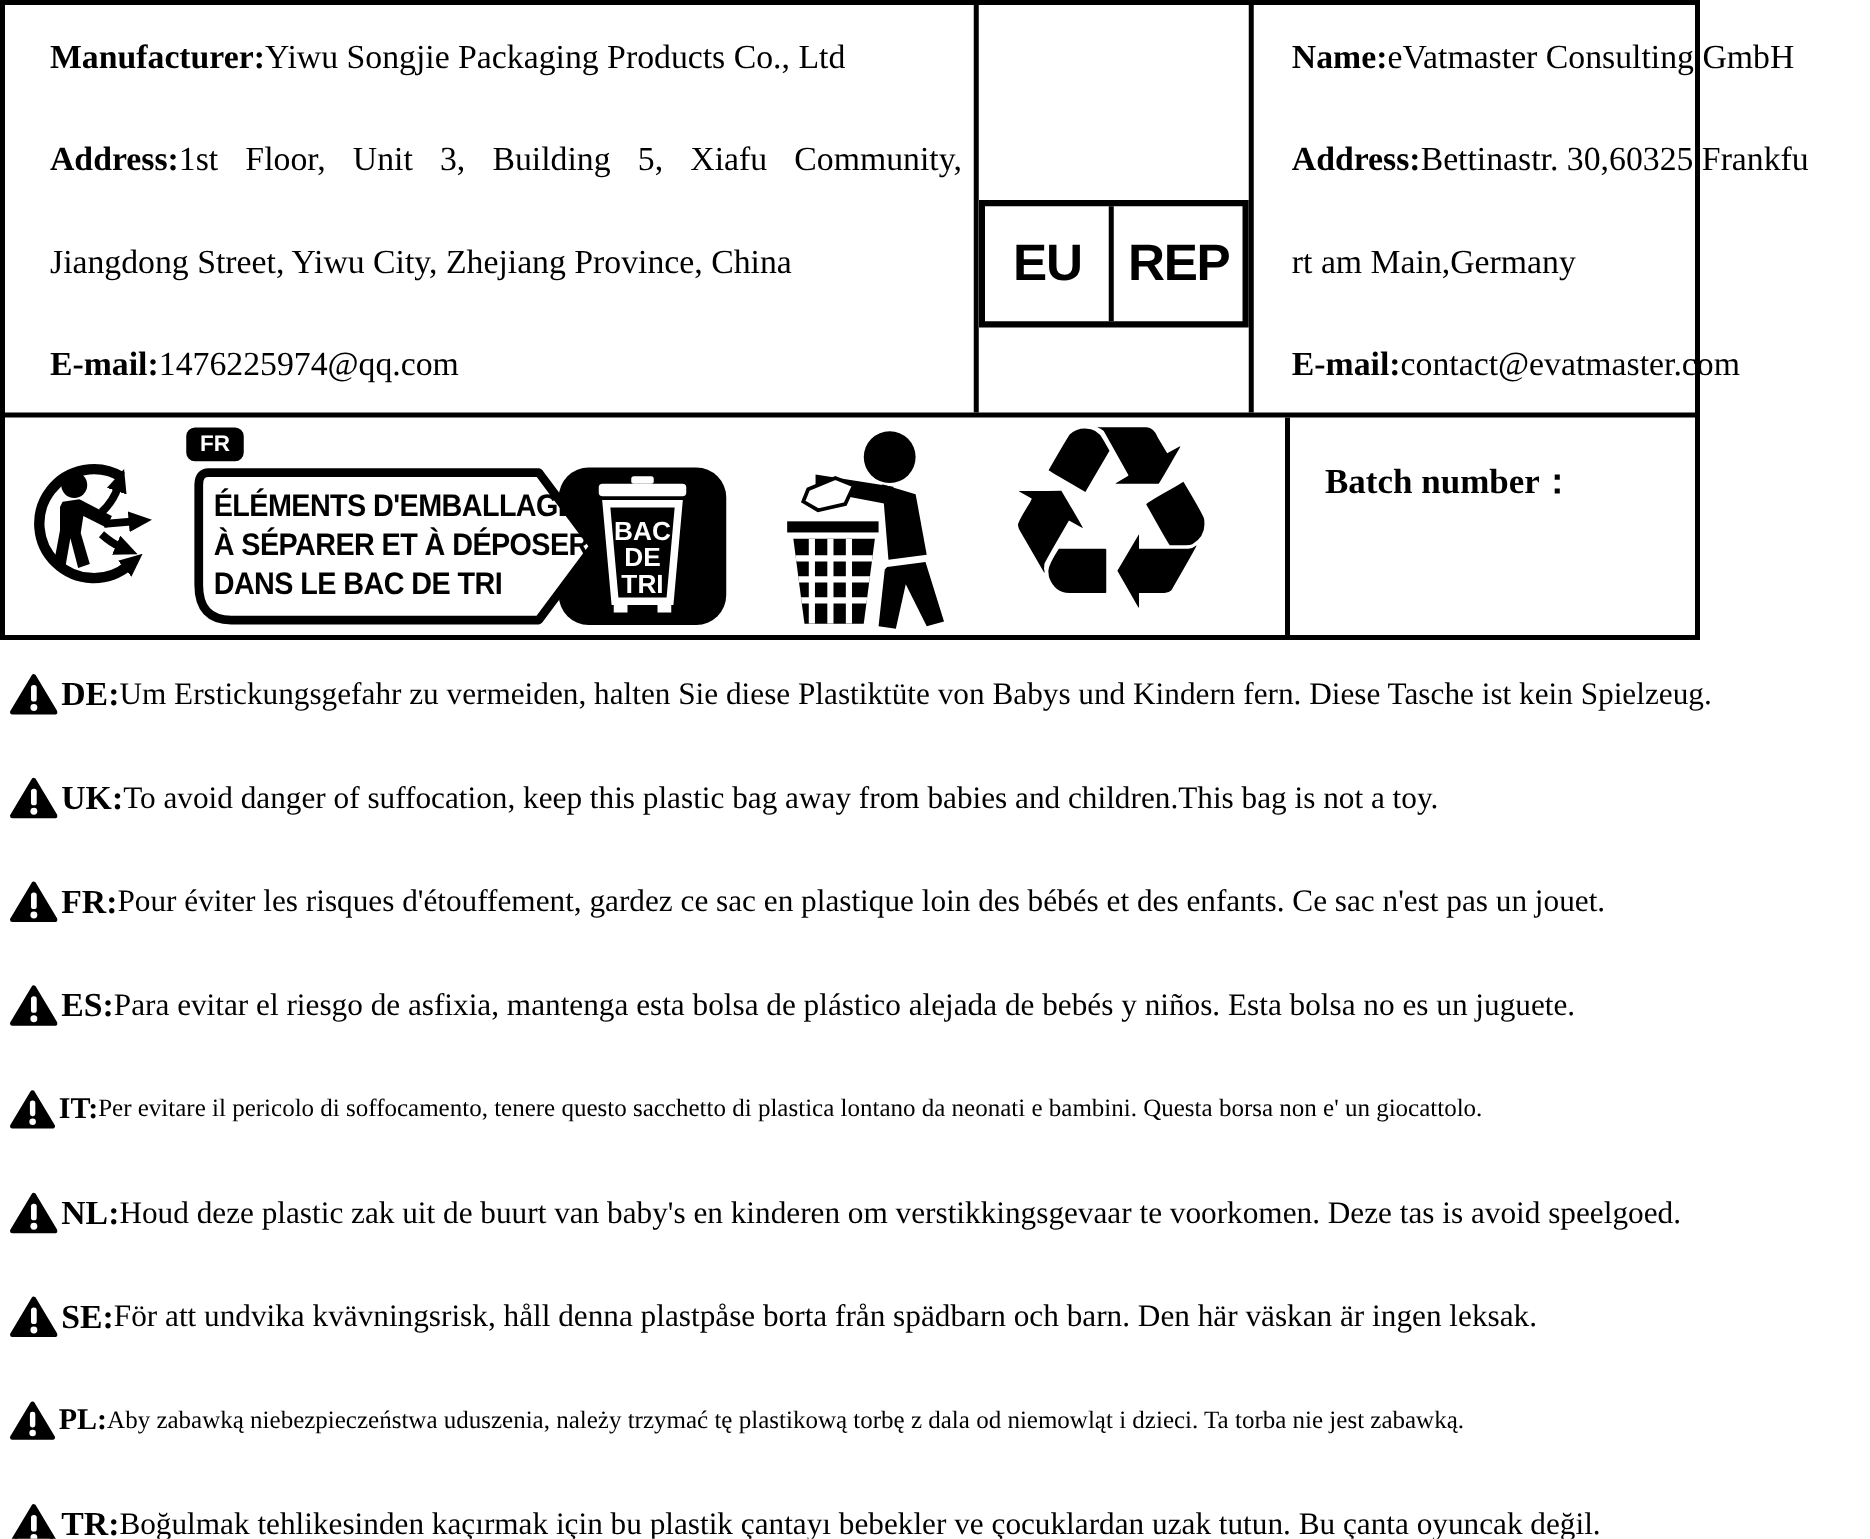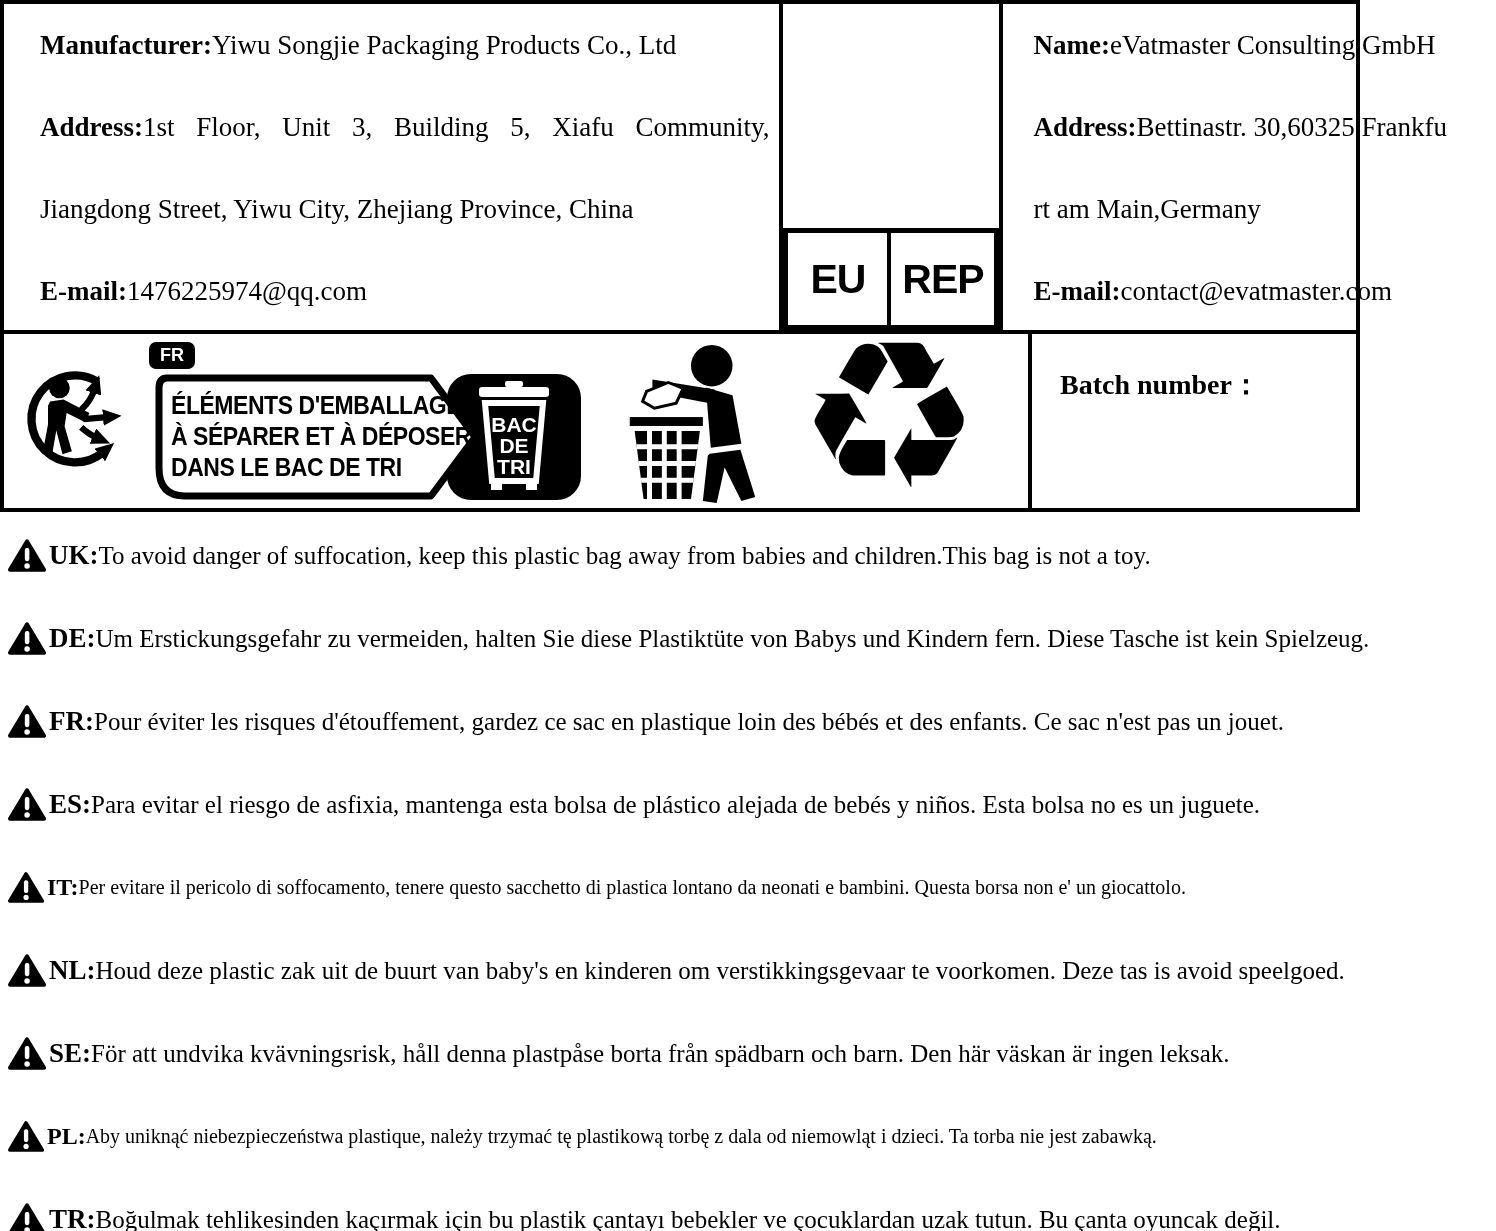--- a/index.html
+++ b/index.html
@@ -6,21 +6,21 @@
   html, body { width: 1496px; height: 1231px; background: #fff; overflow: hidden; }
   body { font-family: "Liberation Serif", "DejaVu Serif", serif; color: #000; }
 
   
   .info-table { width: 1360px; border: 4px solid #000; }
   .row { display: flex; }
   .row1 { height: 330px; border-bottom: 4px solid #000; }
   .row2 { height: 174px; }
   .cell { position: relative; }
   .mfr-cell  { width: 783px; border-right: 4px solid #000; padding: 24px 10px 0 36px; }
-  .eurep-cell{ width: 241px; border-right: 4px solid #000; display: flex; align-items: flex-end; justify-content: center; }
+  .eurep-cell{ width: 241px; border-right: 4px solid #000; display: flex; align-items: center; justify-content: center; }
   .rep-cell  { flex: 1; padding: 24px 10px 0 30px; border-radius: 15px; }
   .icons-cell{ width: 1028px; border-right: 4px solid #000; position: relative; padding-left: 20px; }
   .batch-cell{ flex: 1; padding: 32px 0 0 28px; }
 
   .cell p { font-size: 27px; line-height: 35px; margin-bottom: 47px; white-space: nowrap; }
   .cell p b { font-weight: bold; }
   .justified { word-spacing: 15px; text-align: center; }
   .batch-label { font-size: 28px; font-weight: bold; }
 
   
@@ -156,40 +156,40 @@
 </div>
 
 <div class="warnings">
 
   <div class="warning-row">
     <svg width="38" height="35" viewBox="0 0 40 36">
         <path d="M20 3 L38 33 H2 Z" fill="#000" stroke="#000" stroke-width="4" stroke-linejoin="round"></path>
         <rect x="17.7" y="10" width="4.8" height="14" rx="2.2" fill="#fff"></rect>
         <circle cx="20.1" cy="29" r="2.9" fill="#fff"></circle>
       </svg>
+    <span class="w-code">DE:</span>
+      <span class="w-text">Um Erstickungsgefahr zu vermeiden, halten Sie diese Plastiktüte von Babys und Kindern fern. Diese Tasche ist kein Spielzeug.</span>
+  </div>
+
+  <div class="warning-row">
+    <svg width="38" height="35" viewBox="0 0 40 36">
+        <path d="M20 3 L38 33 H2 Z" fill="#000" stroke="#000" stroke-width="4" stroke-linejoin="round"></path>
+        <rect x="17.7" y="10" width="4.8" height="14" rx="2.2" fill="#fff"></rect>
+        <circle cx="20.1" cy="29" r="2.9" fill="#fff"></circle>
+      </svg>
     <span class="w-code">UK:</span>
       <span class="w-text"> To avoid danger of suffocation, keep this plastic bag away from babies and children.This bag is not a toy.</span>
   </div>
 
   <div class="warning-row">
     <svg width="38" height="35" viewBox="0 0 40 36">
         <path d="M20 3 L38 33 H2 Z" fill="#000" stroke="#000" stroke-width="4" stroke-linejoin="round"></path>
         <rect x="17.7" y="10" width="4.8" height="14" rx="2.2" fill="#fff"></rect>
         <circle cx="20.1" cy="29" r="2.9" fill="#fff"></circle>
       </svg>
-    <span class="w-code">DE:</span>
-      <span class="w-text">Um Erstickungsgefahr zu vermeiden, halten Sie diese Plastiktüte von Babys und Kindern fern. Diese Tasche ist kein Spielzeug.</span>
-  </div>
-
-  <div class="warning-row">
-    <svg width="38" height="35" viewBox="0 0 40 36">
-        <path d="M20 3 L38 33 H2 Z" fill="#000" stroke="#000" stroke-width="4" stroke-linejoin="round"></path>
-        <rect x="17.7" y="10" width="4.8" height="14" rx="2.2" fill="#fff"></rect>
-        <circle cx="20.1" cy="29" r="2.9" fill="#fff"></circle>
-      </svg>
     <span class="w-code">FR:</span>
       <span class="w-text">Pour éviter les risques d'étouffement, gardez ce sac en plastique loin des bébés et des enfants. Ce sac n'est pas un jouet.</span>
   </div>
 
   <div class="warning-row">
     <svg width="38" height="35" viewBox="0 0 40 36">
         <path d="M20 3 L38 33 H2 Z" fill="#000" stroke="#000" stroke-width="4" stroke-linejoin="round"></path>
         <rect x="17.7" y="10" width="4.8" height="14" rx="2.2" fill="#fff"></rect>
         <circle cx="20.1" cy="29" r="2.9" fill="#fff"></circle>
       </svg>
@@ -227,21 +227,21 @@
       <span class="w-text">För att undvika kvävningsrisk, håll denna plastpåse borta från spädbarn och barn. Den här väskan är ingen leksak.</span>
   </div>
 
   <div class="warning-row small">
     <svg width="36" height="33" viewBox="0 0 40 36">
         <path d="M20 3 L38 33 H2 Z" fill="#000" stroke="#000" stroke-width="4" stroke-linejoin="round"></path>
         <rect x="17.7" y="10" width="4.8" height="14" rx="2.2" fill="#fff"></rect>
         <circle cx="20.1" cy="29" r="2.9" fill="#fff"></circle>
       </svg>
     <span class="w-code">PL:</span>
-      <span class="w-text">Aby uniknąć niebezpieczeństwa plastique, należy trzymać tę plastikową torbę z dala od niemowląt i dzieci. Ta torba nie jest zabawką.</span>
+      <span class="w-text">Aby zabawką niebezpieczeństwa uduszenia, należy trzymać tę plastikową torbę z dala od niemowląt i dzieci. Ta torba nie jest zabawką.</span>
   </div>
 
   <div class="warning-row">
     <svg width="38" height="35" viewBox="0 0 40 36">
         <path d="M20 3 L38 33 H2 Z" fill="#000" stroke="#000" stroke-width="4" stroke-linejoin="round"></path>
         <rect x="17.7" y="10" width="4.8" height="14" rx="2.2" fill="#fff"></rect>
         <circle cx="20.1" cy="29" r="2.9" fill="#fff"></circle>
       </svg>
     <span class="w-code">TR:</span>
       <span class="w-text">Boğulmak tehlikesinden kaçırmak için bu plastik çantayı bebekler ve çocuklardan uzak tutun. Bu çanta oyuncak değil.</span>

